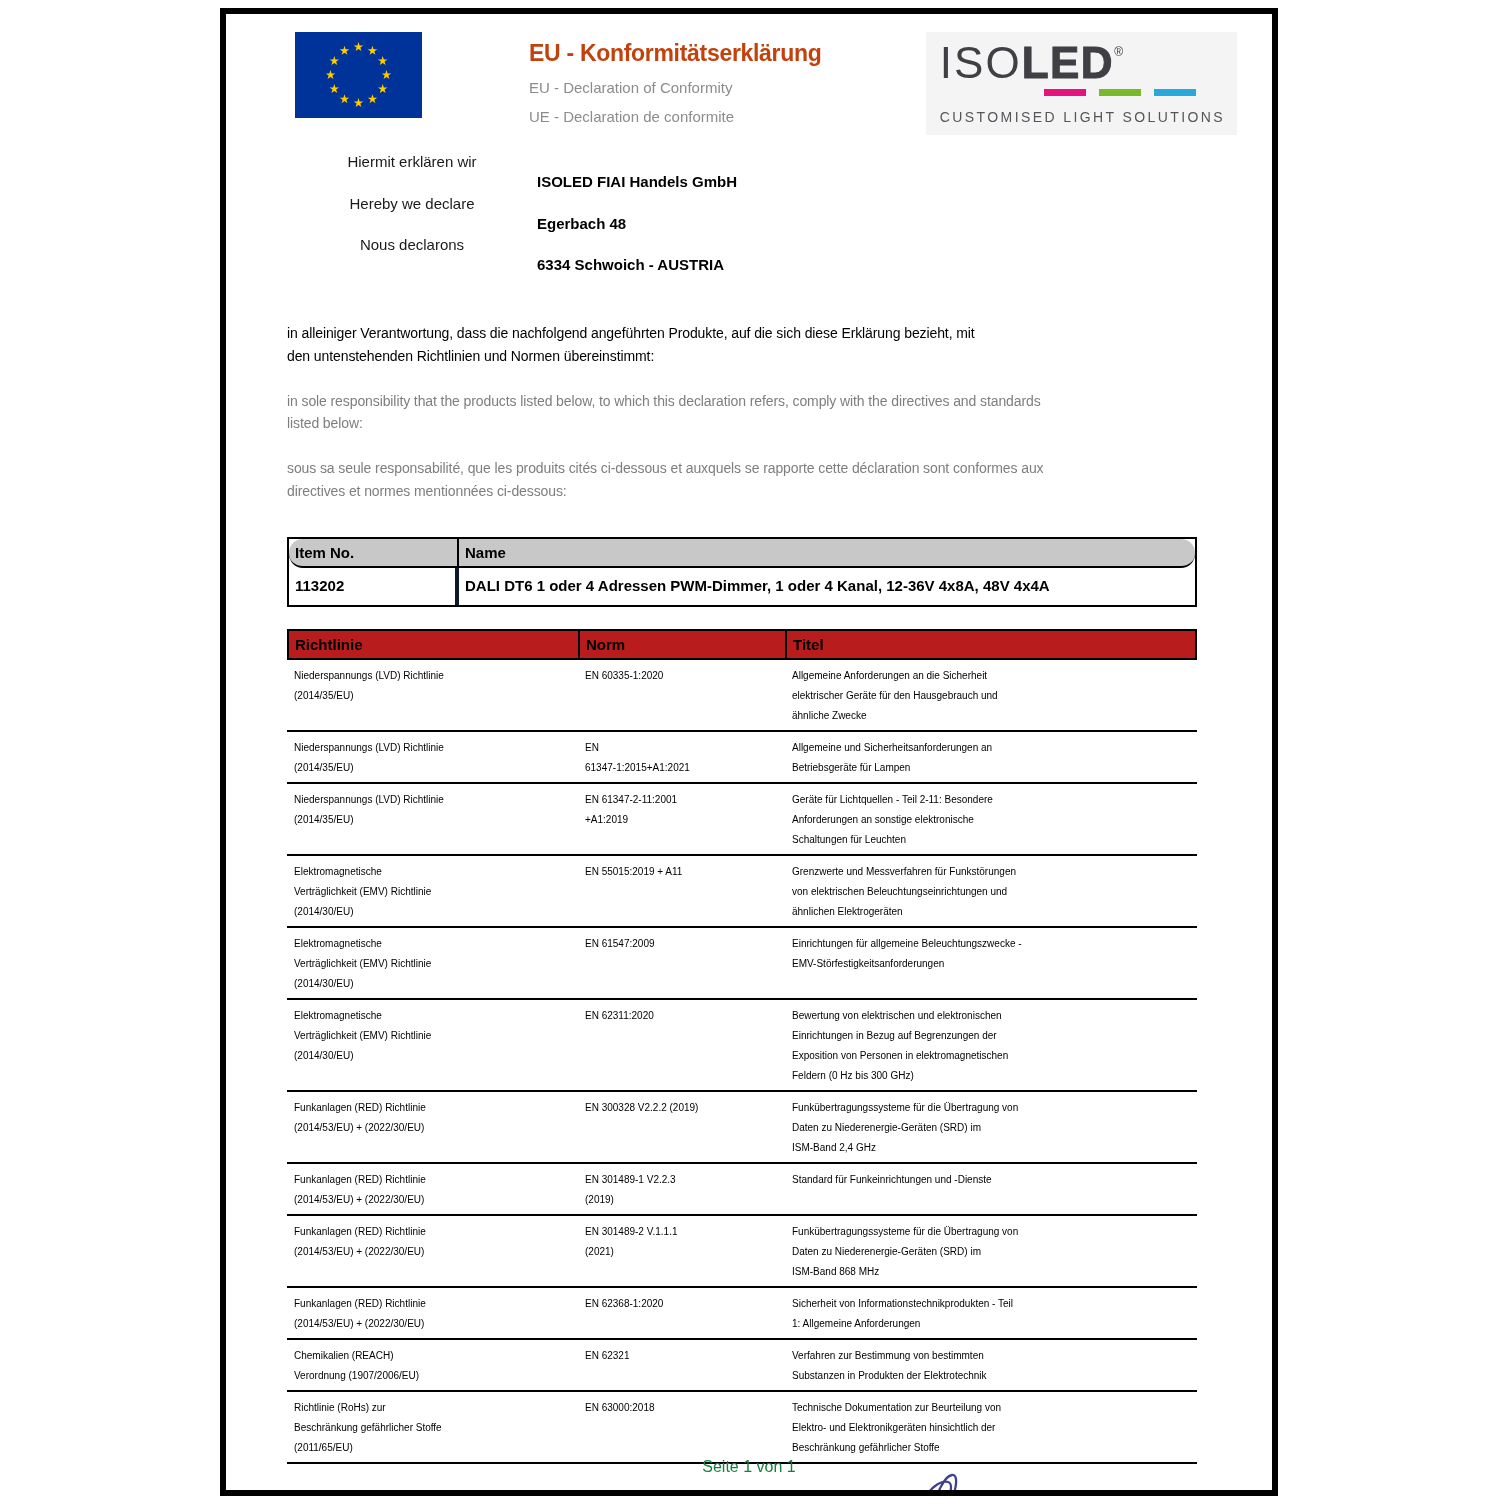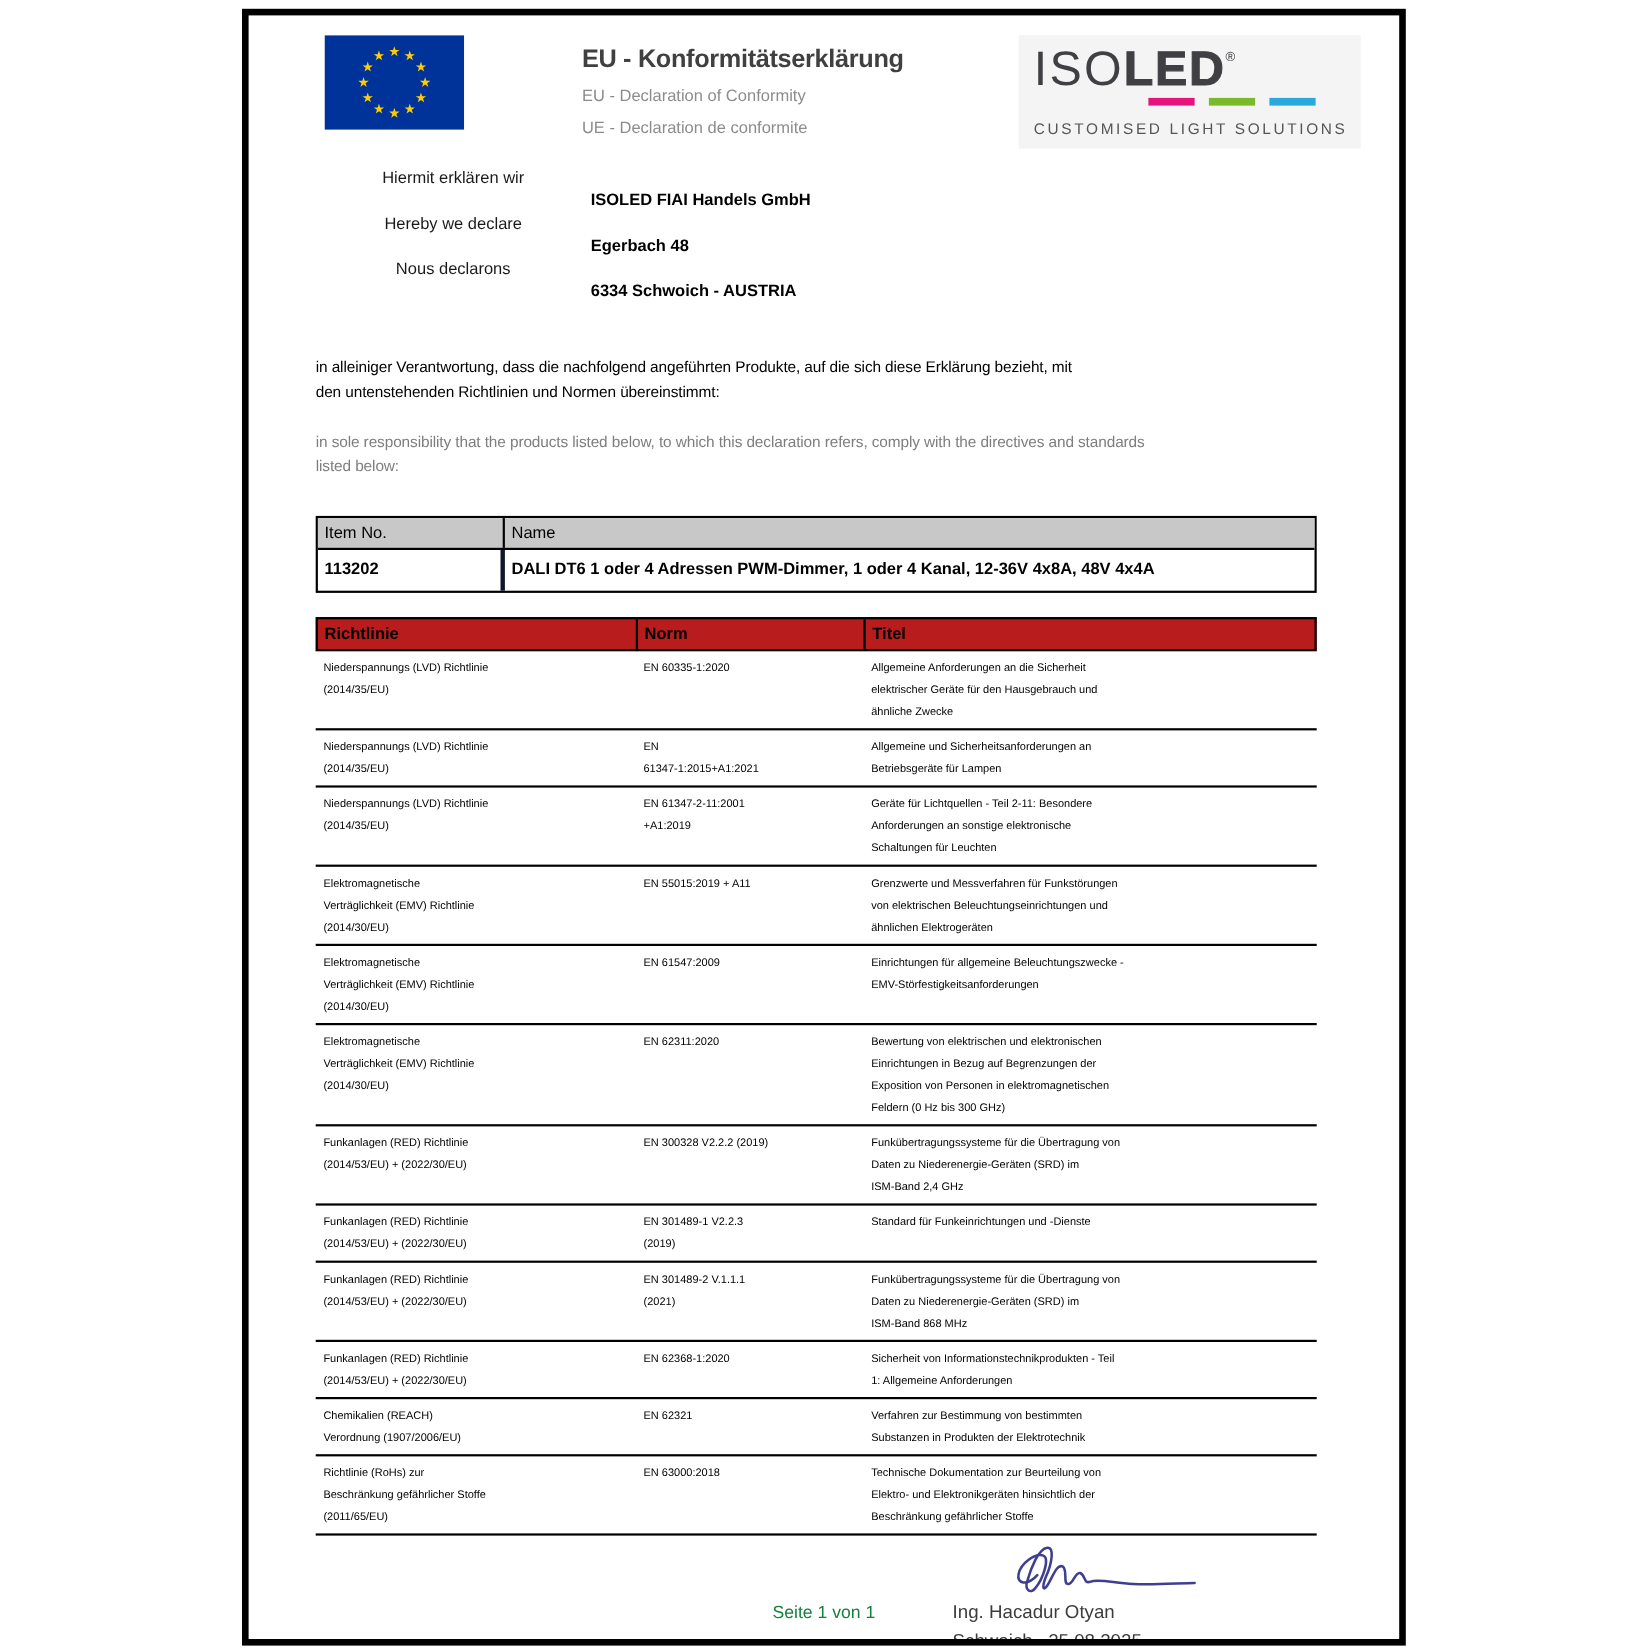--- a/index.html
+++ b/index.html
@@ -11,21 +11,21 @@
   .page{
     position:absolute;left:220px;top:8px;width:1058px;height:1488px;
     border:6px solid #000;box-sizing:border-box;background:#fff;overflow:hidden;
   }
   .content{padding:18px 75px 0 61px;}
 
   
   .doc-header{display:flex;align-items:flex-start;}
   .eu-flag{width:127px;height:86px;margin-left:8px;flex:0 0 auto;display:block;}
   .title-block{margin-left:107px;padding-top:8px;}
-  .doc-title{font-size:23px;font-weight:bold;color:#404040;letter-spacing:-0.3px;}
+  .doc-title{font-size:23px;font-weight:bold;color:#c2410c;letter-spacing:-0.3px;}
   .doc-sub{font-size:15px;color:#8c8c8c;margin-top:12px;}
   .logo-block{margin-left:auto;margin-right:-40px;background:#f4f4f4;padding:8px 12px 10px 14px;flex:0 0 auto;}
   .logo-word{font-size:44px;color:#3f3f44;line-height:1.05;white-space:nowrap;}
   .logo-word .iso{font-weight:normal;letter-spacing:2px;}
   .logo-word .led{font-weight:bold;letter-spacing:1.5px;-webkit-text-stroke:1px #3f3f44;}
   .logo-word sup{font-size:12px;vertical-align:22px;letter-spacing:0;-webkit-text-stroke:0;}
   .logo-bars{display:flex;gap:13px;margin-left:104px;margin-top:3px;}
   .logo-bar{width:42px;height:7px;background:#999;}
   .logo-tagline{margin-top:13px;font-size:14px;letter-spacing:2.4px;color:#55565a;white-space:nowrap;}
 
@@ -34,21 +34,21 @@
   .declare .label{color:#1a1a1a;text-align:center;}
   .declare .value{font-weight:bold;color:#000;margin-top:20px;}
 
   
   .statement{margin-top:24px;font-size:14px;letter-spacing:-0.1px;line-height:22.5px;white-space:pre-line;}
   .st-de{color:#000;}
   .st-en,.st-fr{color:#7e7e7e;}
 
   
   .itbl{margin-top:12px;width:910px;border:2px solid #000;box-sizing:border-box;}
-  .itbl-head{display:grid;grid-template-columns:170px 1fr;background:#c8c8c8;font-weight:normal;font-size:15px;border-bottom:2px solid #000;}
+  .itbl-head{display:grid;grid-template-columns:170px 1fr;background:#c8c8c8;font-weight:bold;font-size:15px;border-bottom:2px solid #000;border-radius:14px;}
   .itbl-head > div{padding:5px 6px;}
   .itbl-head > div:first-child{border-right:2px solid #000;}
   .itbl-row{display:grid;grid-template-columns:170px 1fr;font-weight:bold;font-size:15px;}
   .itbl-row > div{padding:9px 6px 11px;}
   .itbl-row > div:first-child{border-right:4px solid #0f172a;}
 
   
   .dtbl{margin-top:22px;width:910px;}
   .dtbl-head{display:grid;grid-template-columns:291px 207px 1fr;background:#c8c8c8;border:2px solid #000;font-weight:bold;font-size:15px;box-sizing:border-box;}
   .dtbl-head > div{padding:5px 6px;}
@@ -120,20 +120,22 @@
 
         <div class="label">Nous declarons</div>
         <div class="value">6334 Schwoich - AUSTRIA</div>
       </div>
 
     <div class="statement">
       <div class="st-de">in alleiniger Verantwortung, dass die nachfolgend angeführten Produkte, auf die sich diese Erklärung bezieht, mit
 den untenstehenden Richtlinien und Normen übereinstimmt:</div>
       <div class="st-en">in sole responsibility that the products listed below, to which this declaration refers, comply with the directives and standards
 listed below:</div>
+      <div class="st-fr">sous sa seule responsabilité, que les produits cités ci-dessous et auxquels se rapporte cette déclaration sont conformes aux
+directives et normes mentionnées ci-dessous:</div>
     </div>
 
     <div class="itbl">
       <div class="itbl-head gray-head" style="background: rgb(200, 200, 200);">
         <div>Item No.</div>
         <div>Name</div>
       </div>
       <div>
 
           <div class="itbl-row">

